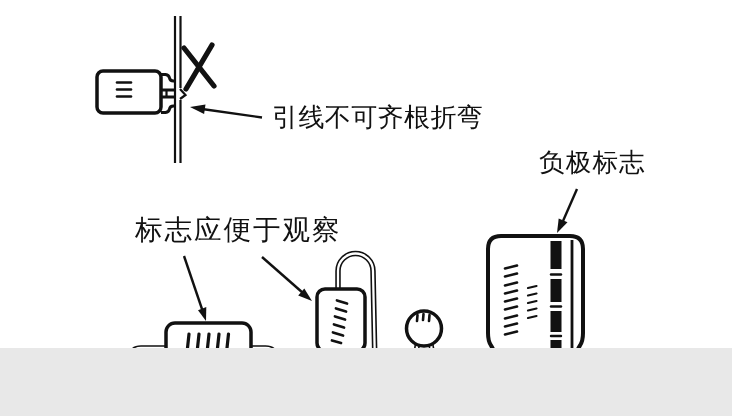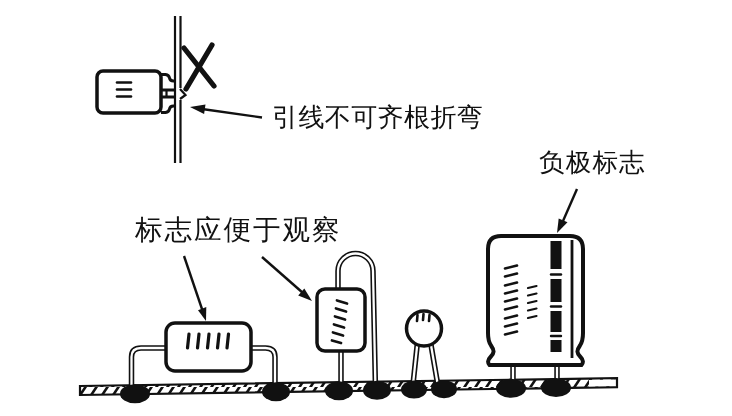--- a/index.html
+++ b/index.html
@@ -1,16 +1,16 @@
 <!DOCTYPE html>
 <html><head>
 <meta charset="utf-8">
 <style>
   html,body{margin:0;padding:0;background:#e8e8e8;font-family:"Liberation Sans",sans-serif;}
-  .stage{width:732px;height:416px;background:#ffffff;position:relative;overflow:hidden;}
+  .stage{width:732px;height:348px;background:#ffffff;position:relative;overflow:hidden;}
   svg{display:block;}
   .outline{fill:#ffffff;stroke:#111111;stroke-linejoin:round;}
   .thin{fill:none;stroke:#111111;}
   .wire-o{fill:none;stroke:#111111;stroke-width:5.5;stroke-linejoin:round;}
   .wire-i{fill:none;stroke:#ffffff;stroke-width:2.3;stroke-linejoin:round;}
   .mark{stroke:#111111;stroke-linecap:round;fill:none;}
   .arrowline{stroke:#111111;stroke-width:2.4;fill:none;}
   .arrowhead{fill:#111111;stroke:none;}
   .bump{fill:#111111;stroke:none;}
   text.cjk{font-family:"Liberation Serif","DejaVu Serif",serif;fill:#111111;}

